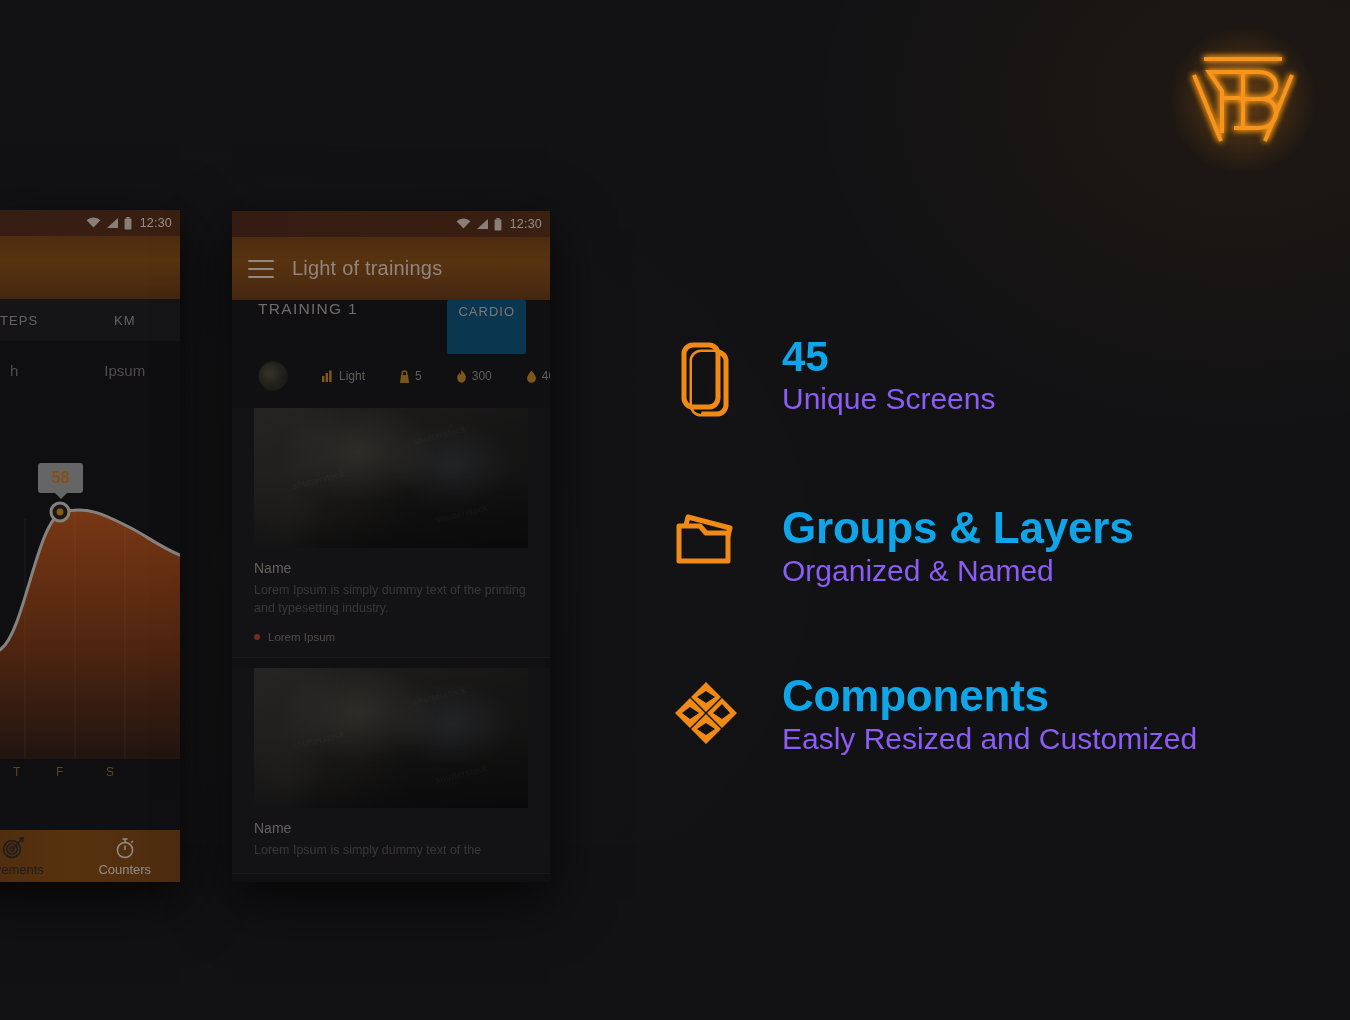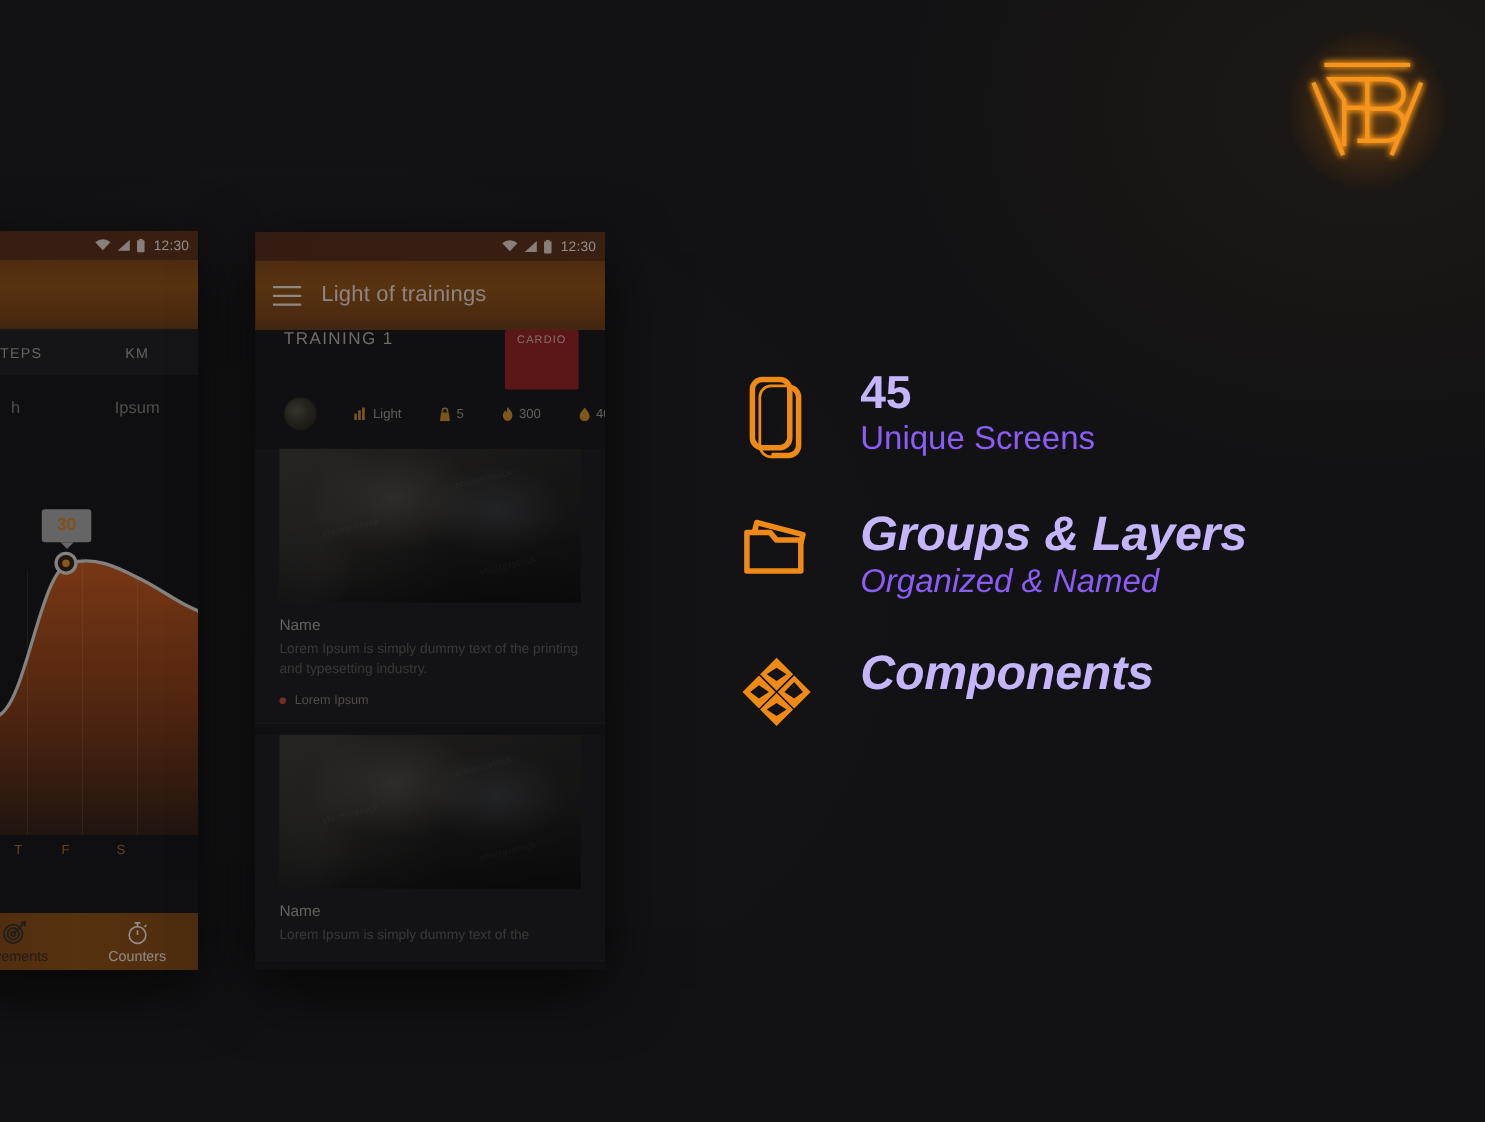--- a/index.html
+++ b/index.html
@@ -92,21 +92,21 @@
   .bnav-label.dark{ color:#2a2622; }
 
   
   .list-body{ position:relative; background:#131316; height:608px; overflow:hidden; }
   .train-head{
     height:54px; display:flex; justify-content:space-between;
     padding:0 24px 0 26px;
   }
   .train-title{ font-size:15.5px; color:#9b968f; letter-spacing:1.3px; }
   .badge{
-    background:#7f1d1d; color:#b2a39d; font-size:10px; letter-spacing:1px;
+    background:#0c4a6e; color:#b2a39d; font-size:13px; letter-spacing:1px;
     padding:4px 11px; border-radius:2px;
   }
   .stats-row{ height:44px; display:flex; align-items:center; padding:0 22px 0 26px; gap:12px; }
   .avatar{
     width:30px; height:30px; border-radius:50%; flex:none;
     background:
       radial-gradient(circle at 38% 40%, #4b4639 0%, #2f2c23 48%, #1d1b17 100%);
     border:1px solid #24221d;
   }
   .stat{ display:flex; align-items:center; gap:5px; margin-left:22px; }
@@ -138,24 +138,24 @@
   .card-tag{ display:flex; align-items:center; gap:8px; margin-top:14px; }
   .dot{ width:6px; height:6px; border-radius:50%; background:#a23c2e; flex:none; }
   .card-tag-txt{ font-size:11.5px; color:#6d6862; }
 
   
   .dim{ position:absolute; inset:0; background:rgba(10,10,12,.30); pointer-events:none; }
 
   
   .features{ position:absolute; left:668px; top:336px; width:620px; }
   .feature{ display:flex; align-items:flex-start; gap:38px; }
-  .feature + .feature{ margin-top:44px;font-style:italic; }
+  .feature + .feature{ margin-top:86px; }
   .f-icon{ width:76px; flex:none; display:flex; justify-content:center; padding-top:6px; }
   .f-text{ padding-top:0; }
-  .f-title{ font-size:44px; font-weight:bold; color:#c4b5fd; line-height:1.02; letter-spacing:-.2px; }
+  .f-title{ font-size:44px; font-weight:bold; color:#0ea5e9; line-height:1.02; letter-spacing:-.2px; }
   .f-title.num{ font-size:42px; }
   .f-sub{ font-size:30px; color:#8b5cf6; line-height:1.18; margin-top:2px; font-weight:400; }
 </style>
 </head>
 <body>
 
 <div id="stage">
 
   <div class="ambience"></div>
 
@@ -230,21 +230,21 @@
         <path d="M-20 250 C 10 258 26 262 42 250 C 66 232 78 120 104 113 C 130 106 150 118 170 128 C 190 138 206 152 231 160" fill="none" stroke="#b9b6b1" stroke-width="3" stroke-linecap="round"></path>
         <g stroke="rgba(255,220,180,.10)" stroke-width="1">
           <line x1="16" y1="150" x2="16" y2="360"></line>
           <line x1="66" y1="120" x2="66" y2="360"></line>
           <line x1="116" y1="108" x2="116" y2="360"></line>
           <line x1="166" y1="125" x2="166" y2="360"></line>
         </g>
         <circle cx="101" cy="113" r="9" fill="#2a1c13" stroke="#b9b6b1" stroke-width="3"></circle>
         <circle cx="101" cy="113" r="3.4" fill="#c07a22"></circle>
       </svg>
-      <div class="tooltip">30</div>
+      <div class="tooltip">58</div>
     </div>
 
     <div class="daylabels">
 
       <span style="left:54px">T</span>
       <span style="left:97px">F</span>
       <span style="left:147px">S</span>
     </div>
 
     <div class="bottomnav">
@@ -412,18 +412,19 @@
           <g fill="#F08A17">
             <path d="M33 2 L48 17 L33 32 L18 17 Z M33 11 L24 17 L33 23 L42 17 Z" fill-rule="evenodd"></path>
             <path d="M64 33 L49 48 L34 33 L49 18 Z M49 24 L40 33 L49 39 L57 33 Z" fill-rule="evenodd"></path>
             <path d="M33 34 L48 49 L33 64 L18 49 Z M33 43 L24 49 L33 55 L42 49 Z" fill-rule="evenodd"></path>
             <path d="M17 18 L32 33 L17 48 L2 33 Z M17 27 L9 33 L17 39 L26 33 Z" fill-rule="evenodd"></path>
           </g>
         </svg>
       </div>
       <div class="f-text">
         <div class="f-title">Components</div>
+        <div class="f-sub">Easly Resized and Customized</div>
       </div>
     </div>
 
   </div>
 
 </div>
 
 </body></html>

